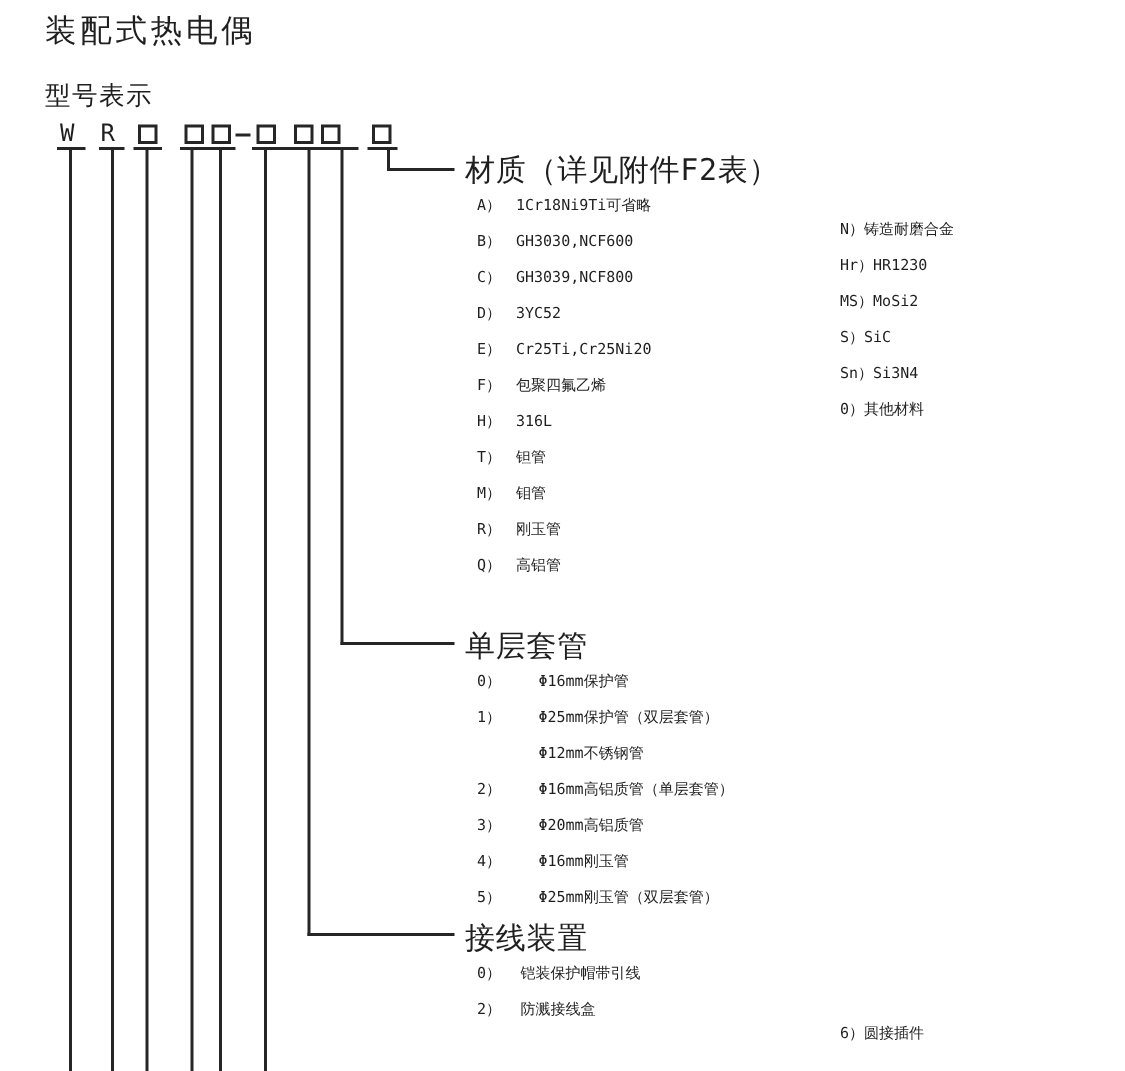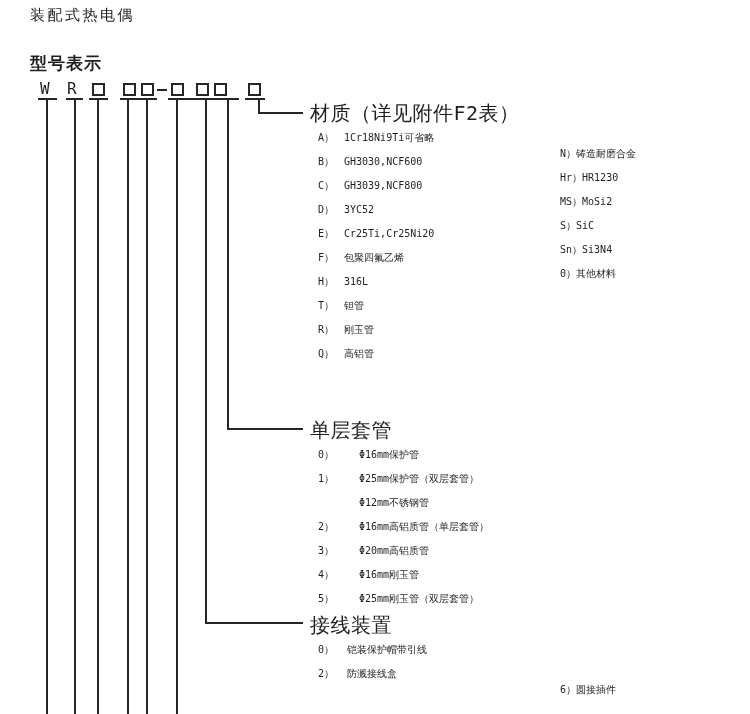--- a/index.html
+++ b/index.html
@@ -3,25 +3,25 @@
 <meta charset="utf-8">
 <style>
   html,body { margin:0; padding:0; background:#ffffff; }
   #page {
     position:relative; width:750px; height:714px; background:#ffffff;
     font-family:"DejaVu Sans Mono","Liberation Mono",monospace;
     color:#1f1f1f; overflow:hidden;
   }
   .title {
     position:absolute; left:30px; top:6px;
-    font-size:15px; letter-spacing:2.5px; font-weight:500;text-align:center;
+    font-size:21px; letter-spacing:2.5px; font-weight:500;text-align:center;
   }
   .subtitle {
     position:absolute; left:30px; top:52px;
-    font-size:17px; letter-spacing:1px; font-weight:700;
+    font-size:17px; letter-spacing:1px; font-weight:400;
   }
   .letter { position:absolute; top:79px; font-size:16px; }
   .cbox {
     position:absolute; top:83px; width:13px; height:13px;
     border:2px solid #262626; box-sizing:border-box; background:#fff;
   }
   .ul { position:absolute; top:98px; height:2px; background:#262626; }
   .vl { position:absolute; width:2px; background:#262626; }
   .hl { position:absolute; height:2px; background:#262626; }
   .dash { position:absolute; top:89px; height:2px; background:#262626; }
@@ -102,20 +102,23 @@
       <span class="code">F）</span><span>包聚四氟乙烯</span>
       <span class="rt"><span>0）</span><span>其他材料</span></span>
     </div>
     <div class="row">
       <span class="code">H）</span><span>316L</span>
     </div>
     <div class="row">
       <span class="code">T）</span><span>钽管</span>
     </div>
     <div class="row">
+      <span class="code">M）</span><span>钼管</span>
+    </div>
+    <div class="row">
       <span class="code">R）</span><span>刚玉管</span>
     </div>
     <div class="row">
       <span class="code">Q）</span><span>高铝管</span>
     </div>
   </div>
 
   <div class="section sec-diameter" style="top:417px">
     <div class="sec-title">单层套管</div>
     <div class="row">

